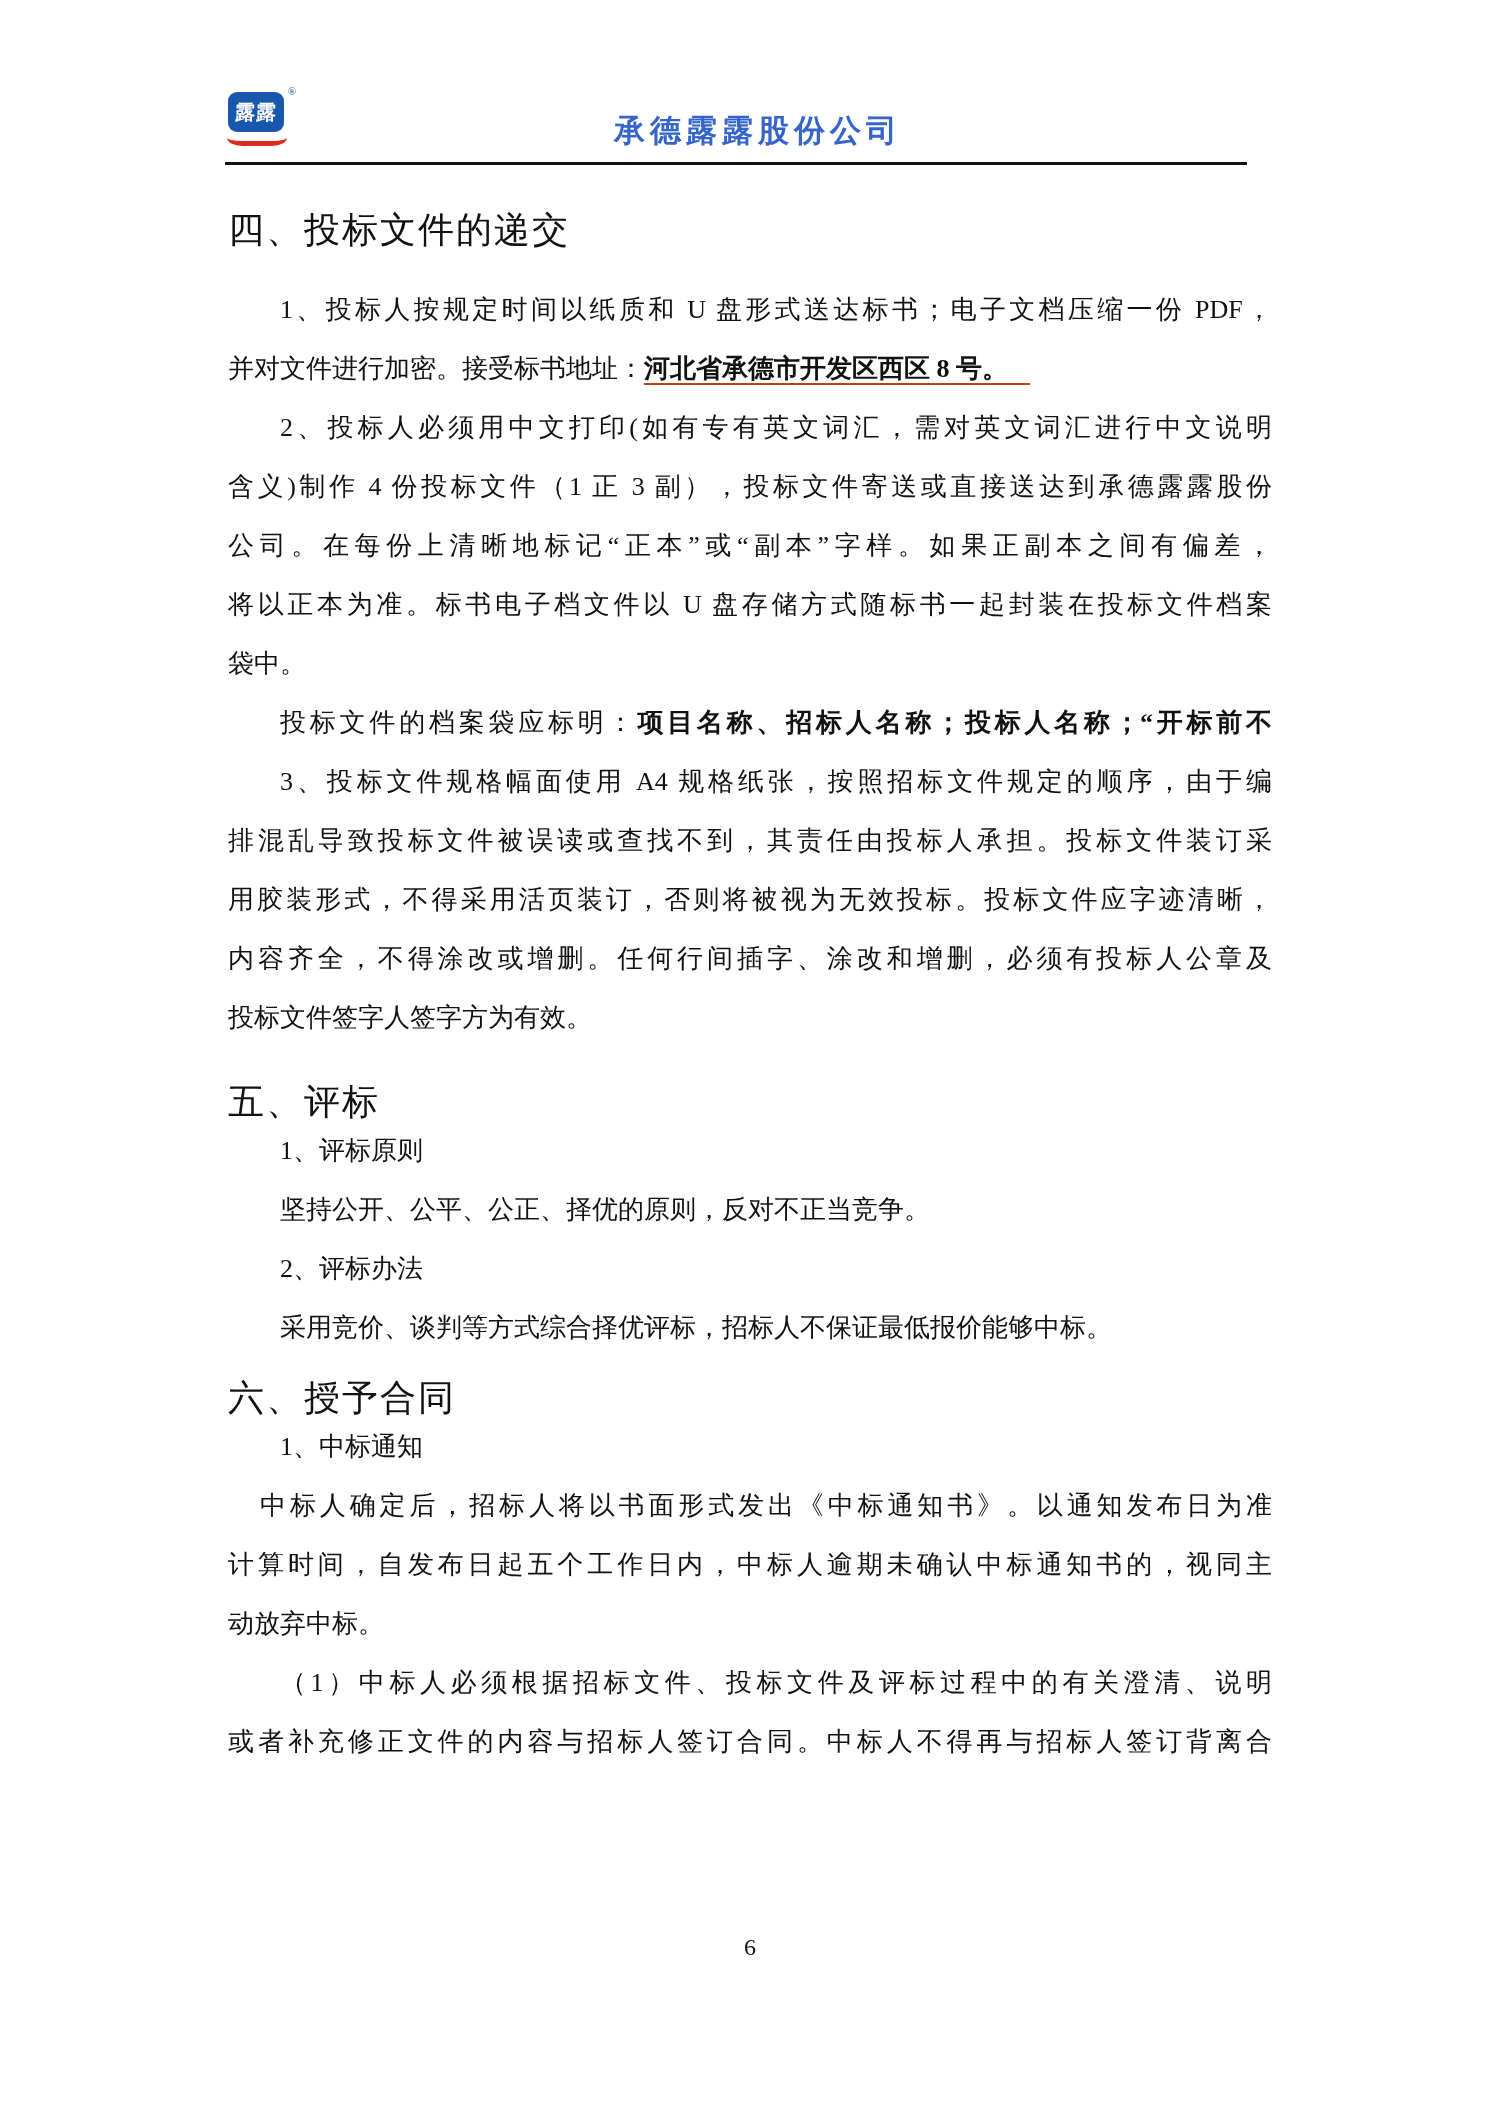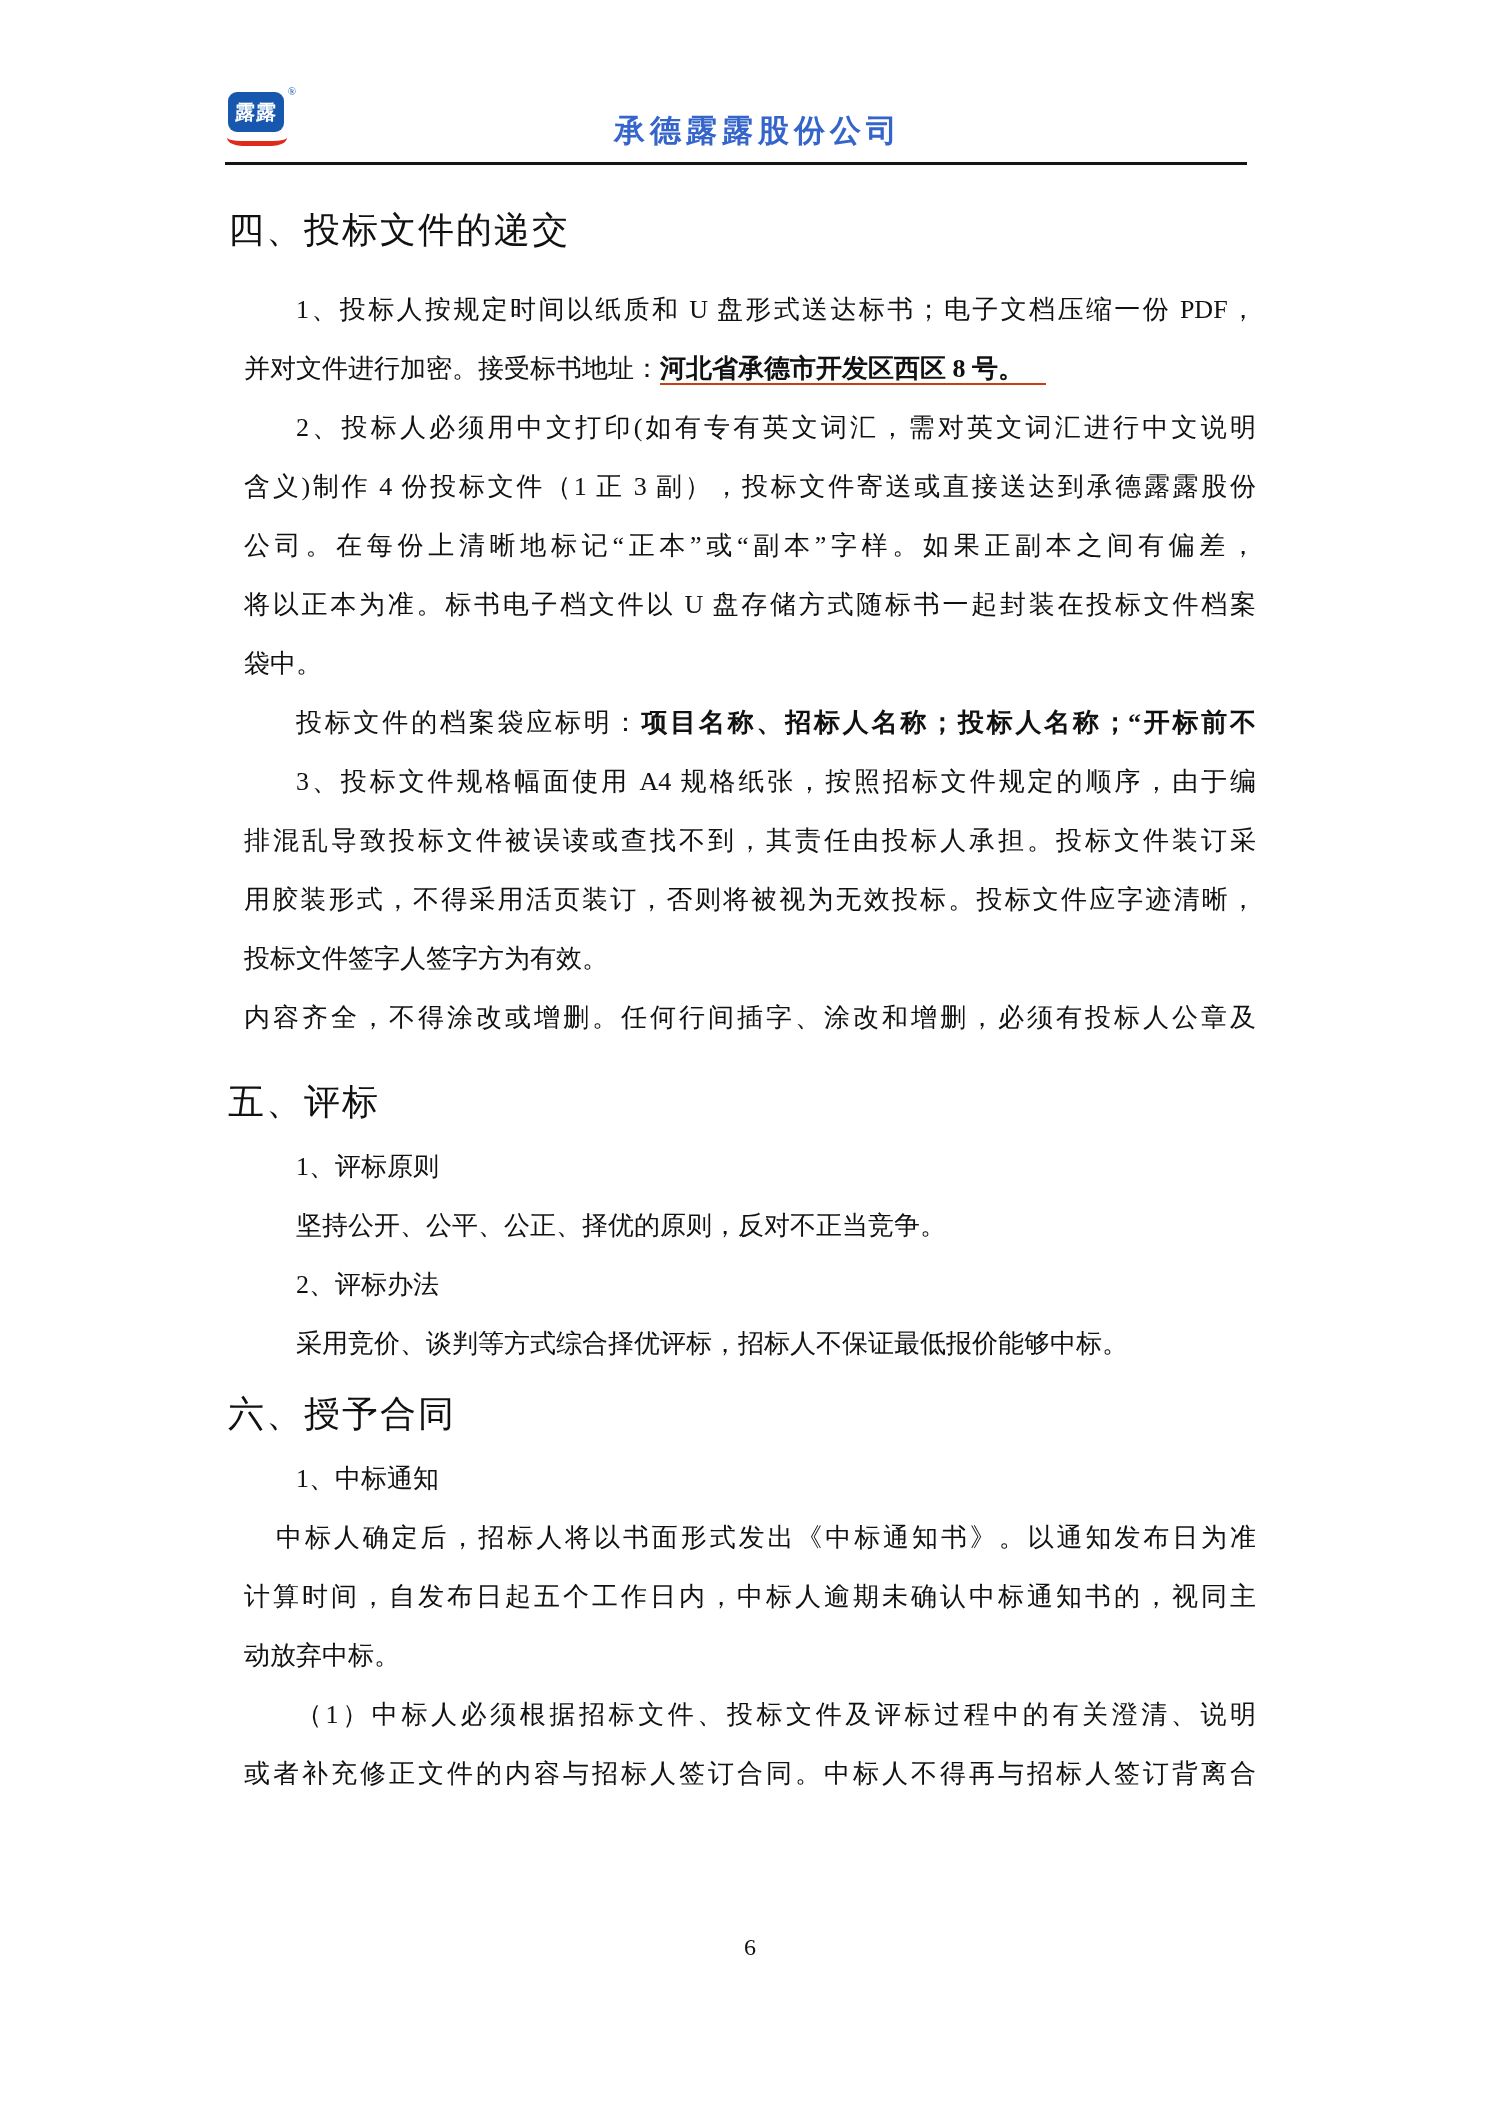--- a/index.html
+++ b/index.html
@@ -29,21 +29,21 @@
     color:#3565CB;
   }
   .hrule{position:absolute;left:225px;top:162px;width:1022px;height:3px;background:#151515;}
   
   .content{position:absolute;left:228px;top:0;width:1044px;}
   .h{font-size:36px;line-height:40px;font-weight:400;margin:0;letter-spacing:2px;}
   #h5,#h6{line-height:38px;}
   #h4{margin-top:210px;}
   #h5{margin-top:36px;}
   #h6{margin-top:22px;}
-  .block{margin:16px;}
+  .block{margin:0;}
   #b4{margin-top:30px;}
   .ln{font-size:26px;line-height:59px;white-space:nowrap;}
   .j{white-space:normal;text-align:justify;text-align-last:justify;text-justify:inter-character;}
   .ind{padding-left:52px;}
   .ind-sm{padding-left:32px;}
   .b{font-weight:700;}
   .addr{font-weight:700;border-bottom:2px solid #c2410c;padding-right:22px;}
   .pageno{
     position:absolute;left:0;top:1932px;width:100%;
     text-align:center;font-size:24px;line-height:30px;
@@ -72,22 +72,22 @@
       <div class="ln"><span>并对文件进行加密。接受标书地址：</span><span class="addr">河北省承德市开发区西区 8 号。</span></div>
       <div class="ln j ind">2、投标人必须用中文打印(如有专有英文词汇，需对英文词汇进行中文说明</div>
       <div class="ln j">含义)制作 4 份投标文件（1 正 3 副），投标文件寄送或直接送达到承德露露股份</div>
       <div class="ln j">公司。在每份上清晰地标记“正本”或“副本”字样。如果正副本之间有偏差，</div>
       <div class="ln j">将以正本为准。标书电子档文件以 U 盘存储方式随标书一起封装在投标文件档案</div>
       <div class="ln">袋中。</div>
       <div class="ln j ind"><span>投标文件的档案袋应标明：</span><span class="b">项目名称、招标人名称；投标人名称；“开标前不</span></div>
       <div class="ln j ind">3、投标文件规格幅面使用 A4 规格纸张，按照招标文件规定的顺序，由于编</div>
       <div class="ln j">排混乱导致投标文件被误读或查找不到，其责任由投标人承担。投标文件装订采</div>
       <div class="ln j">用胶装形式，不得采用活页装订，否则将被视为无效投标。投标文件应字迹清晰，</div>
+      <div class="ln j">内容齐全，不得涂改或增删。任何行间插字、涂改和增删，必须有投标人公章及</div>
       <div class="ln">投标文件签字人签字方为有效。</div>
-      <div class="ln j">内容齐全，不得涂改或增删。任何行间插字、涂改和增删，必须有投标人公章及</div>
     </div>
 
     <h2 class="h" id="h5">五、评标</h2>
     <div class="block">
       <div class="ln ind">1、评标原则</div>
       <div class="ln ind">坚持公开、公平、公正、择优的原则，反对不正当竞争。</div>
       <div class="ln ind">2、评标办法</div>
       <div class="ln ind">采用竞价、谈判等方式综合择优评标，招标人不保证最低报价能够中标。</div>
     </div>
 

